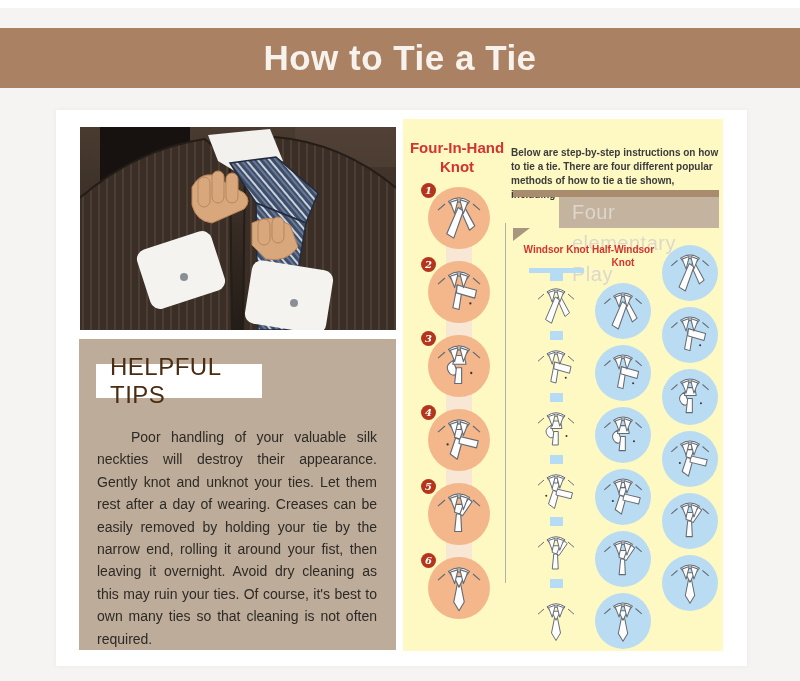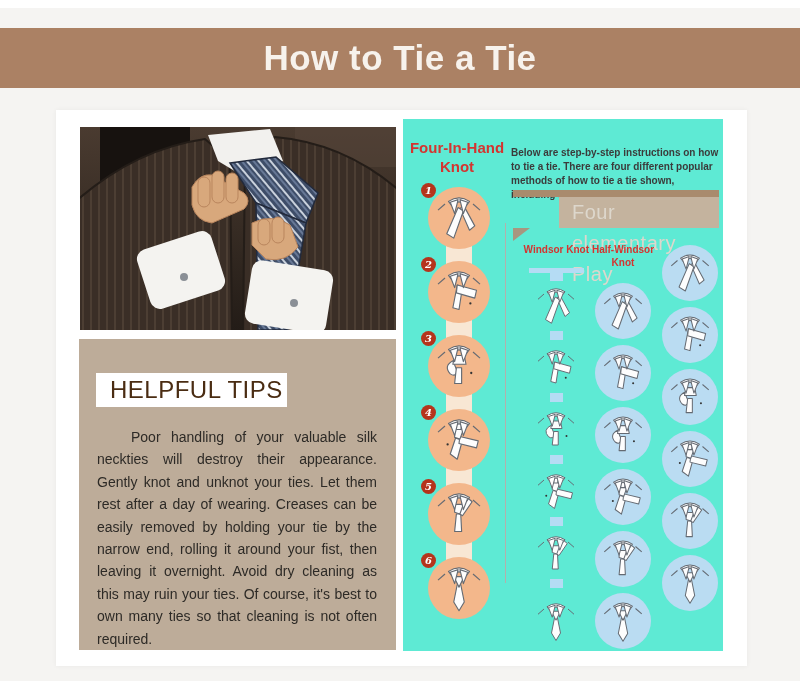--- a/index.html
+++ b/index.html
@@ -13,28 +13,28 @@
   .canvas { position:relative; width:800px; height:613px; background:#f5f4f2; }
   .card { position:absolute; left:56px; top:22px; width:691px; height:556px;
           background:#ffffff; box-shadow:0 0 5px rgba(0,0,0,.05); }
 
   
   .photo { position:absolute; left:24px; top:17px; width:316px; height:203px;
            background:#2a211c; overflow:hidden; }
 
   
   .tips { position:absolute; left:23px; top:229px; width:317px; height:311px; background:#bdac99; }
-  .tips-label { position:absolute; left:17px; top:34px; width:191px; height:34px; background:#ffffff;
+  .tips-label { position:absolute; left:17px; top:25px; width:166px; height:34px; background:#ffffff;
                 display:flex; align-items:center; padding-left:14px; }
   .tips-label span { font-size:24px; color:#4a2c12; letter-spacing:.5px; }
   .tips p { position:absolute; left:18px; top:87px; width:280px; font-size:14px; line-height:1.6;
             color:#2d2a26; text-align:justify; text-indent:34px; }
 
   
-  .panel { position:absolute; left:347px; top:9px; width:320px; height:532px; background:#5eead4; }
+  .panel { position:absolute; left:347px; top:9px; width:320px; height:532px; background:#fef9c3; }
 
   .fih-title { position:absolute; left:2px; top:20px; width:104px; text-align:center;
                color:#d43430; font-size:15px; font-weight:bold; line-height:1.25; }
   .intro { position:absolute; left:108px; top:27px; width:208px; font-size:10px; font-weight:600;
            line-height:1.4; color:#3b3b3b; }
   .vdivider { position:absolute; left:102px; top:104px; width:1px; height:360px; background:#b3b0ab; }
 
   .banner { position:absolute; left:110px; top:71px; width:206px; }
   .banner-top { height:7px; background:#a98b6d; }
   .banner-body { height:31px; background:#c4b39e; color:#ddd7cc; font-size:20px;

